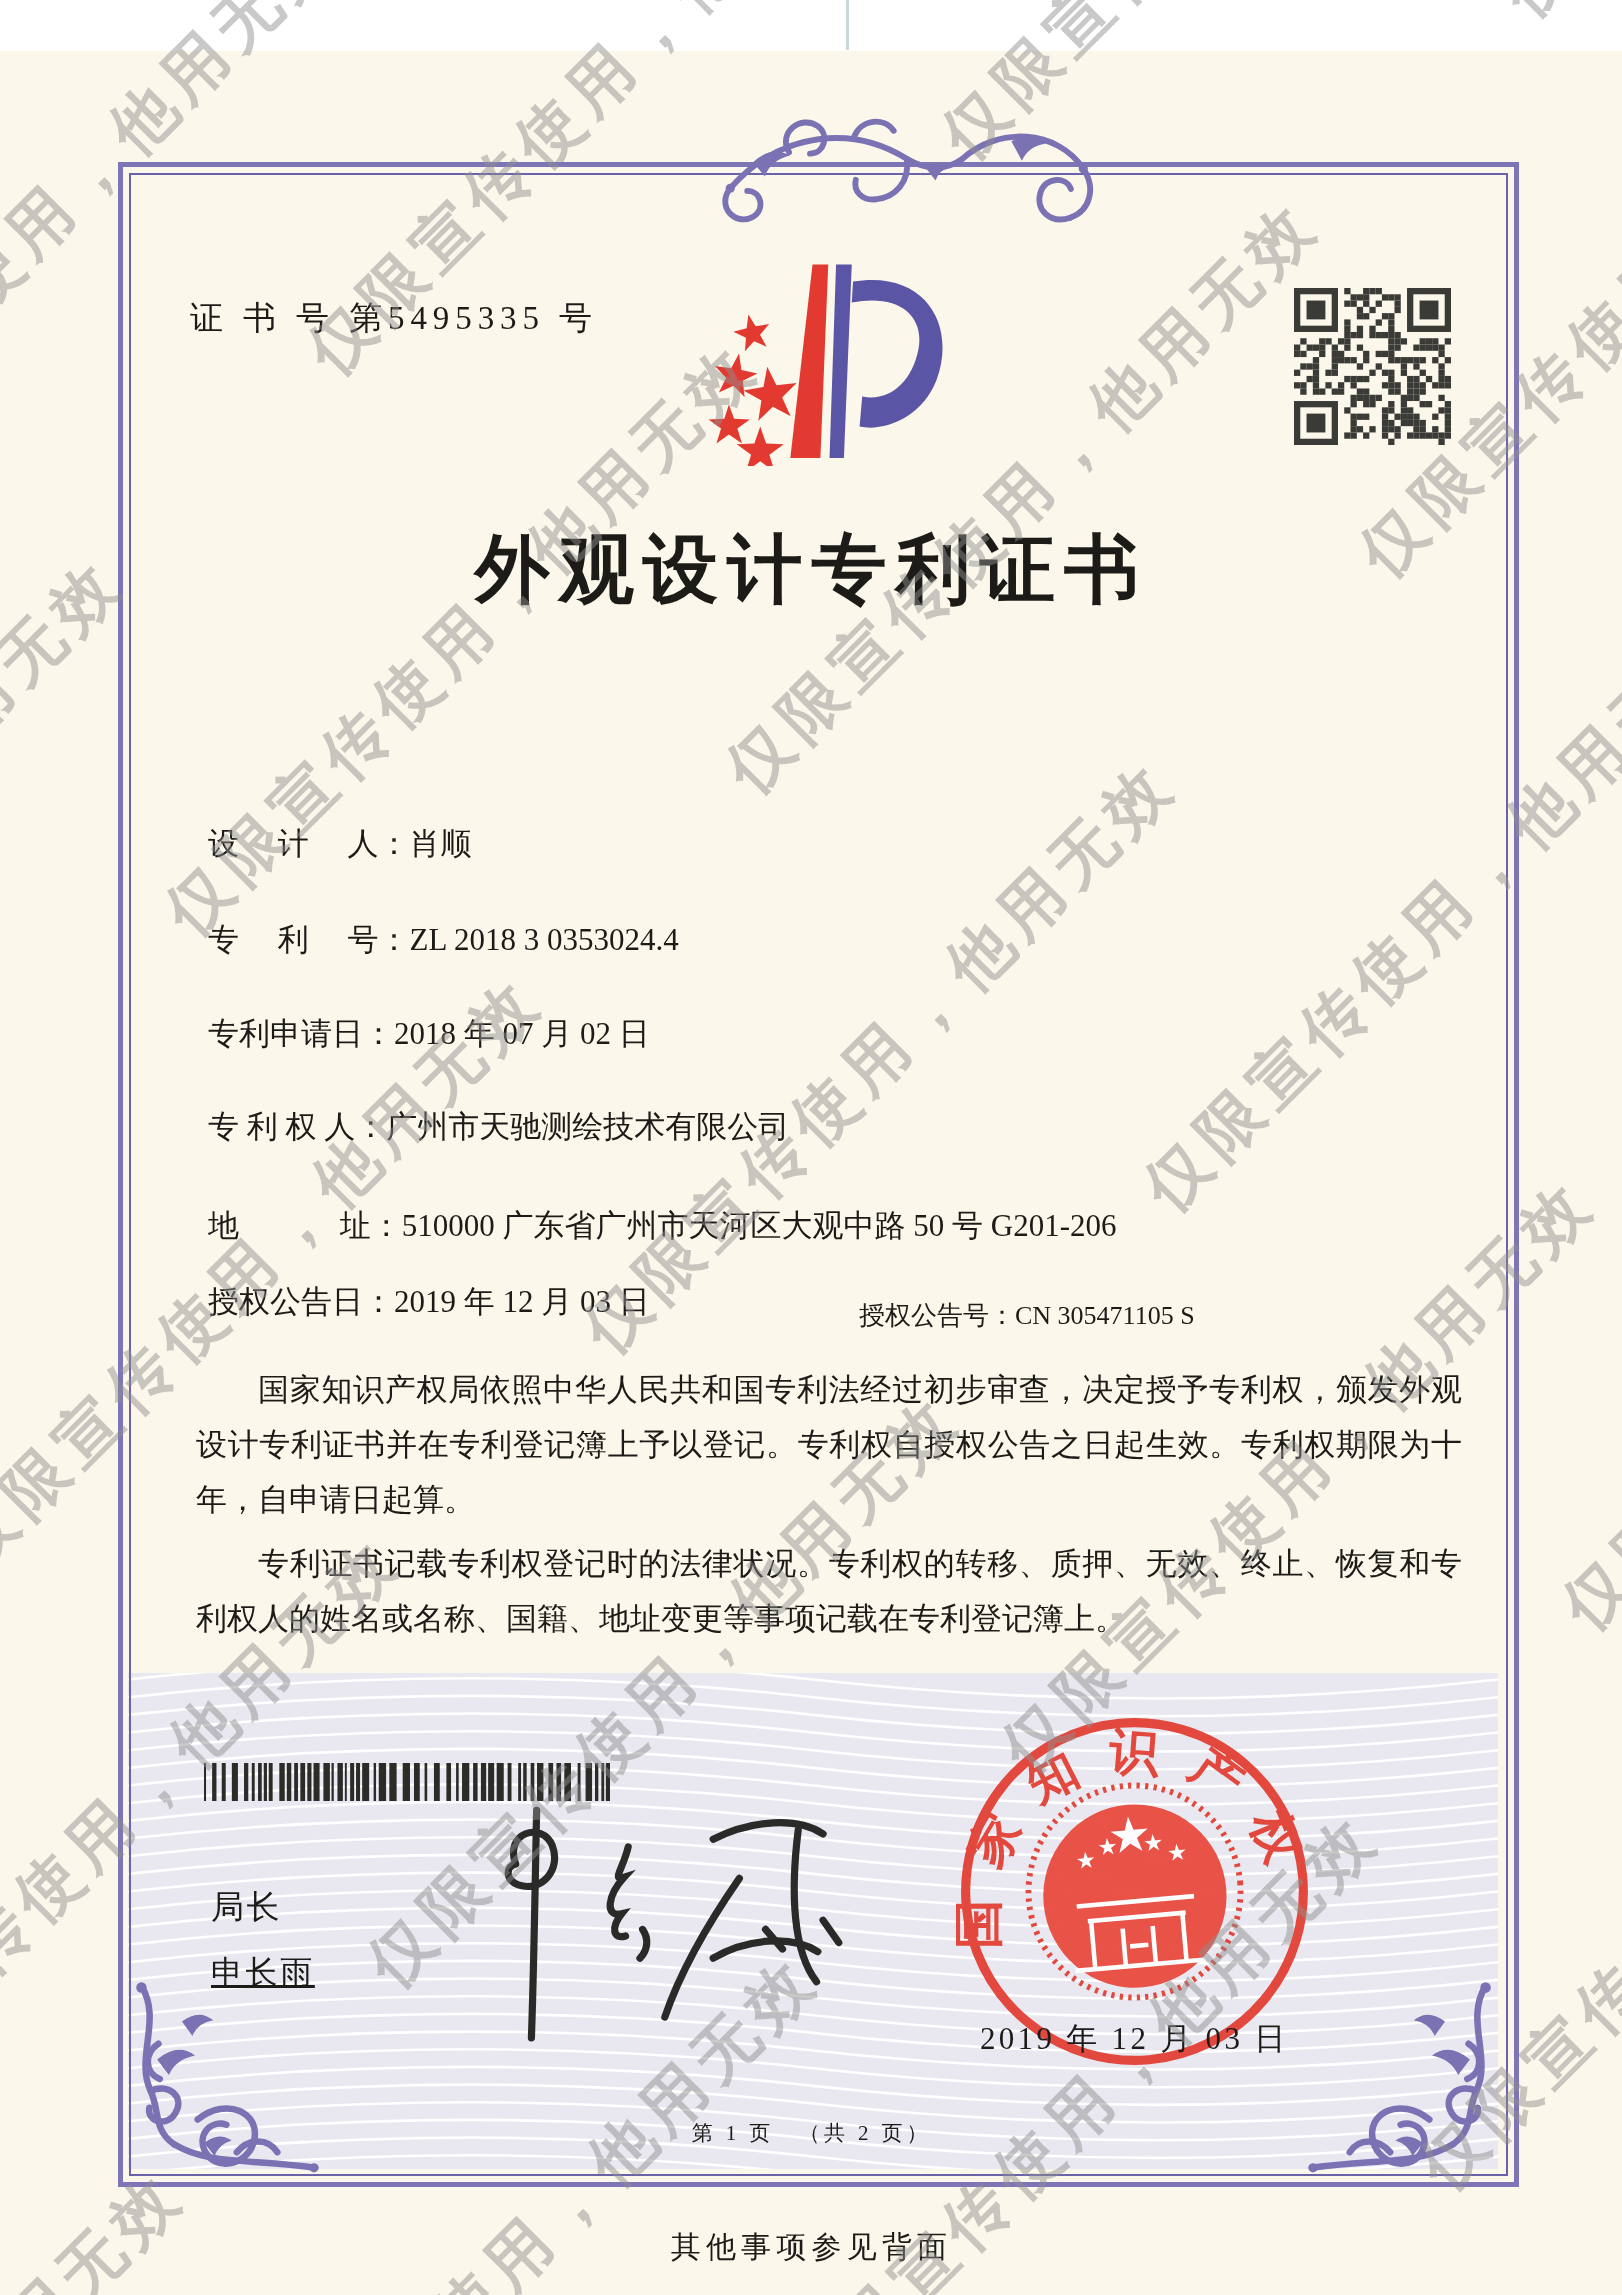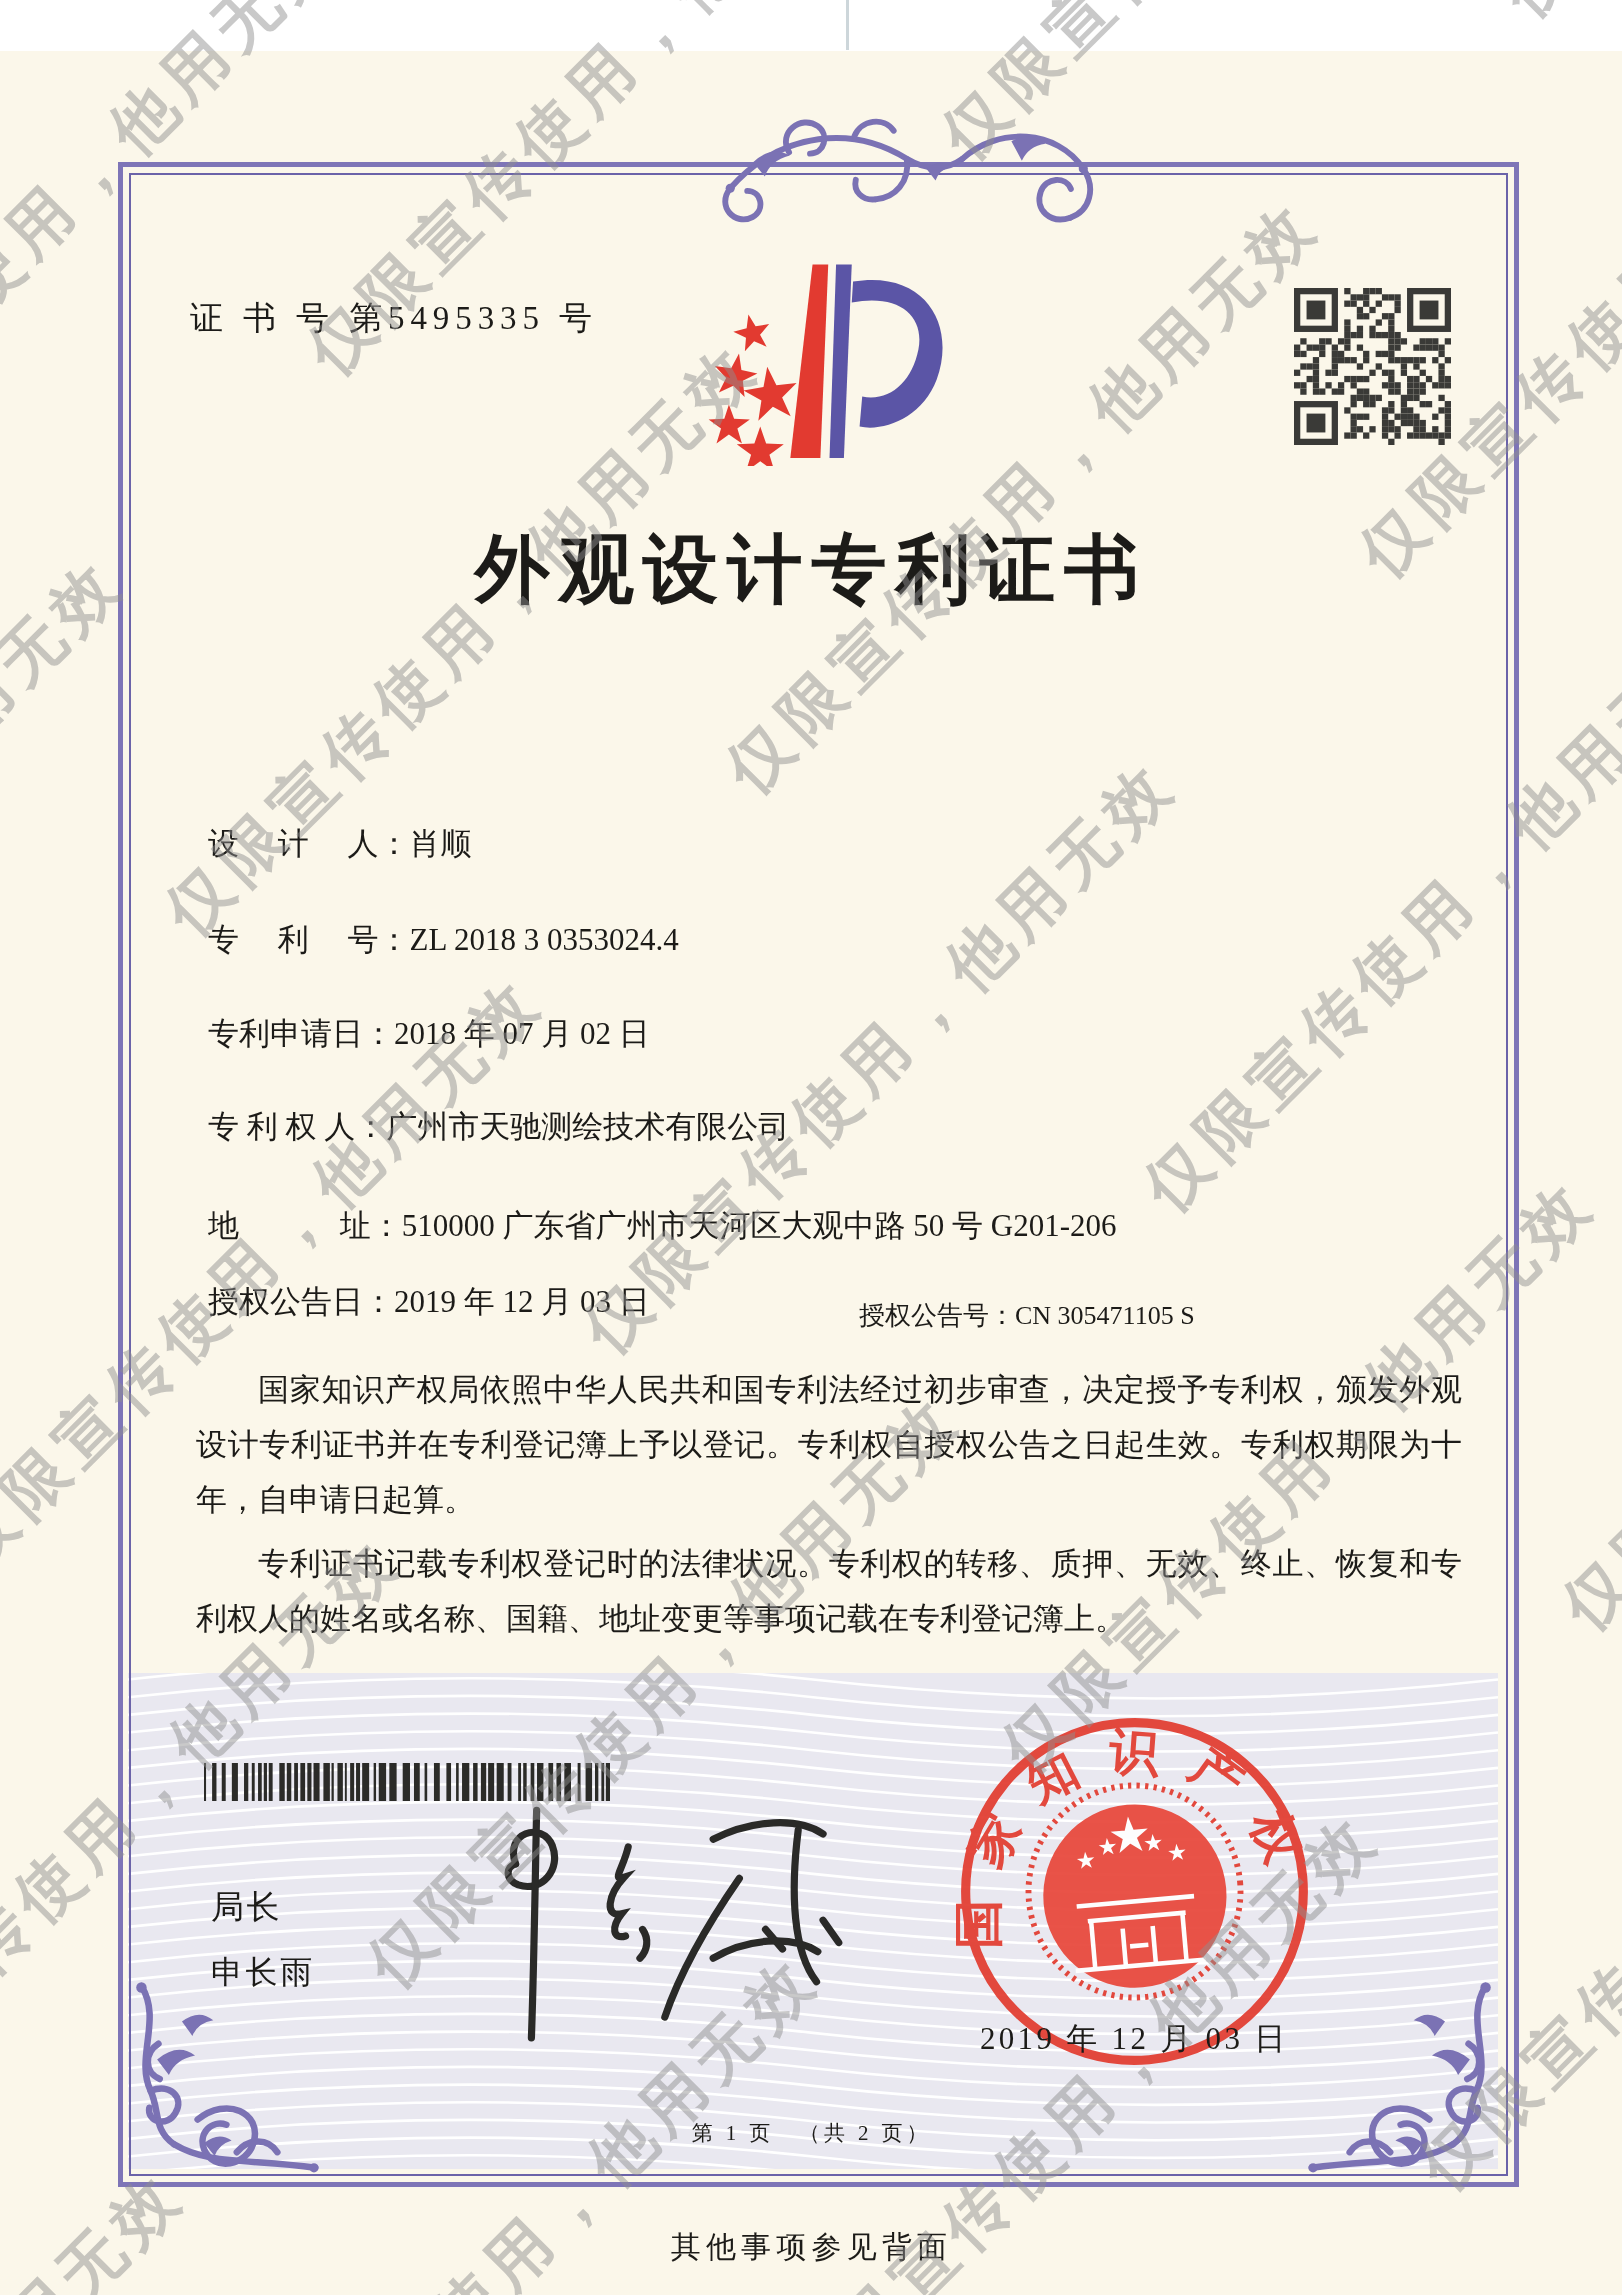--- a/index.html
+++ b/index.html
@@ -39,21 +39,21 @@
   .grant-date{position:absolute;left:208px;top:1281px;font-size:31px;white-space:nowrap;}
   .grant-no{position:absolute;left:859px;top:1298px;font-size:26px;white-space:nowrap;}
 
   .body-text{position:absolute;left:196px;top:1362px;width:1266px;
              font-size:31px;line-height:55px;text-align:justify;}
   .body-text p{margin:0 0 9.2px 0;text-indent:62px;}
 
   .barcode{position:absolute;left:204px;top:1763px;width:406px;height:38px;z-index:6;}
 
   .officer-title{position:absolute;left:211px;top:1885px;font-size:33px;letter-spacing:2.6px;z-index:6;}
-  .officer-name{position:absolute;left:211px;top:1951px;font-size:32px;letter-spacing:2.6px;z-index:6;}
+  .officer-name{position:absolute;left:211px;top:1951px;font-size:32px;letter-spacing:2.6px;z-index:6;text-decoration:underline;}
   .signature{position:absolute;left:432px;top:1801px;width:497px;height:249px;z-index:6;}
 
   .seal{position:absolute;left:948px;top:1705px;width:373px;height:373px;z-index:6;
         transform:rotate(-5deg);opacity:.93;}
   .seal-date{position:absolute;left:980px;top:2018px;font-size:31px;letter-spacing:3.3px;z-index:7;}
 
   .page-info{position:absolute;left:0;top:2119px;width:1623px;text-align:center;font-size:21px;letter-spacing:3.9px;}
   .back-note{position:absolute;left:0;top:2227px;width:1623px;text-align:center;font-size:30px;letter-spacing:5.2px;}
 
   

